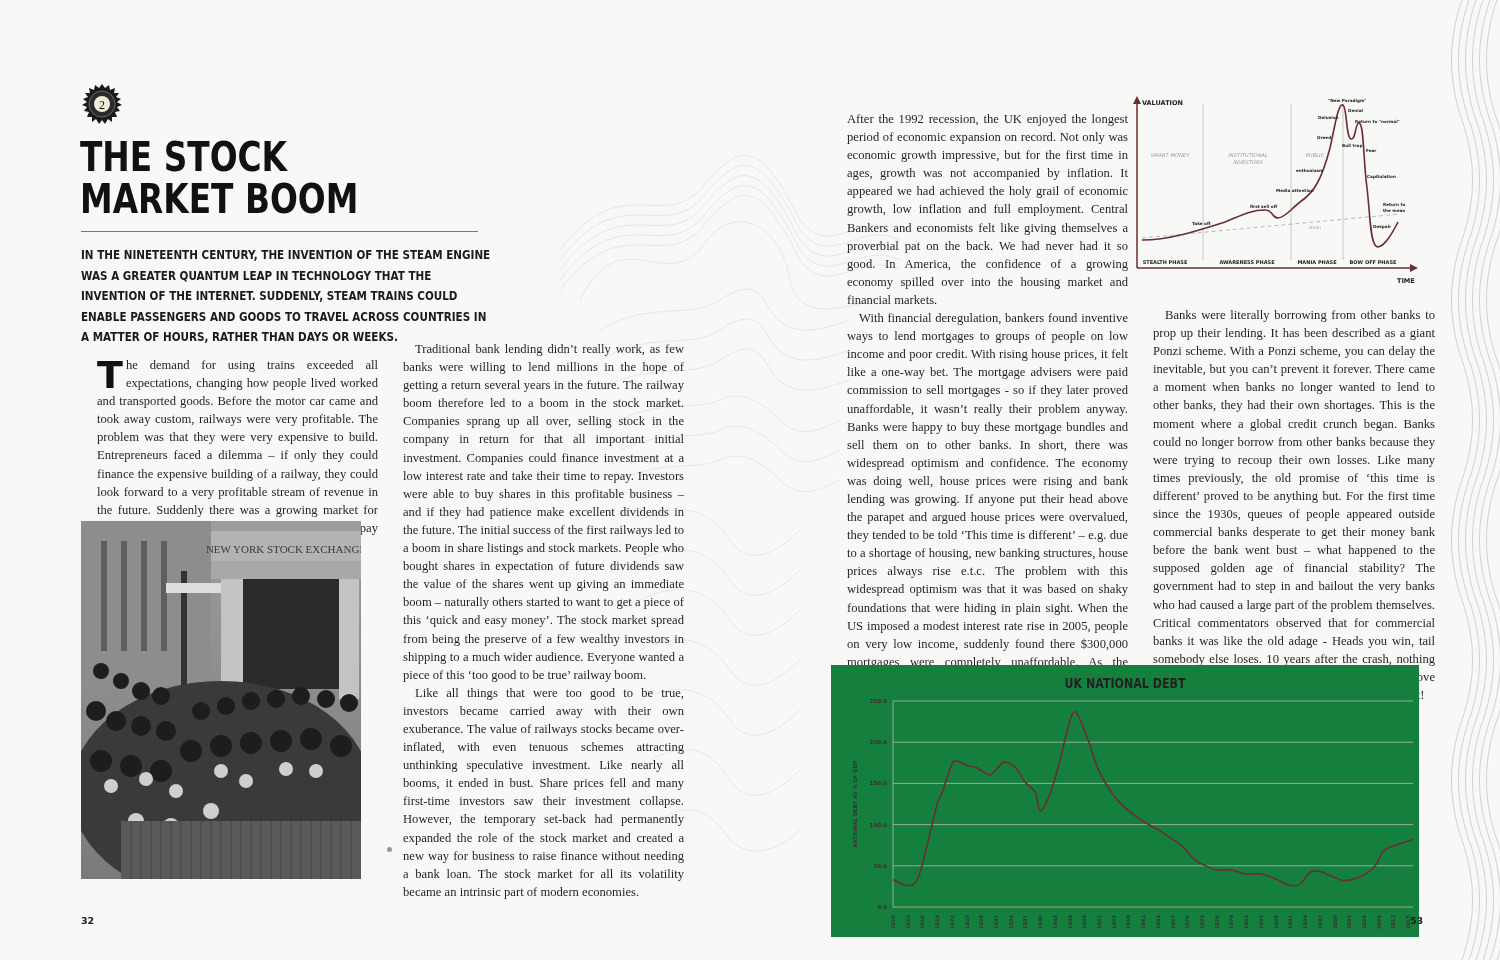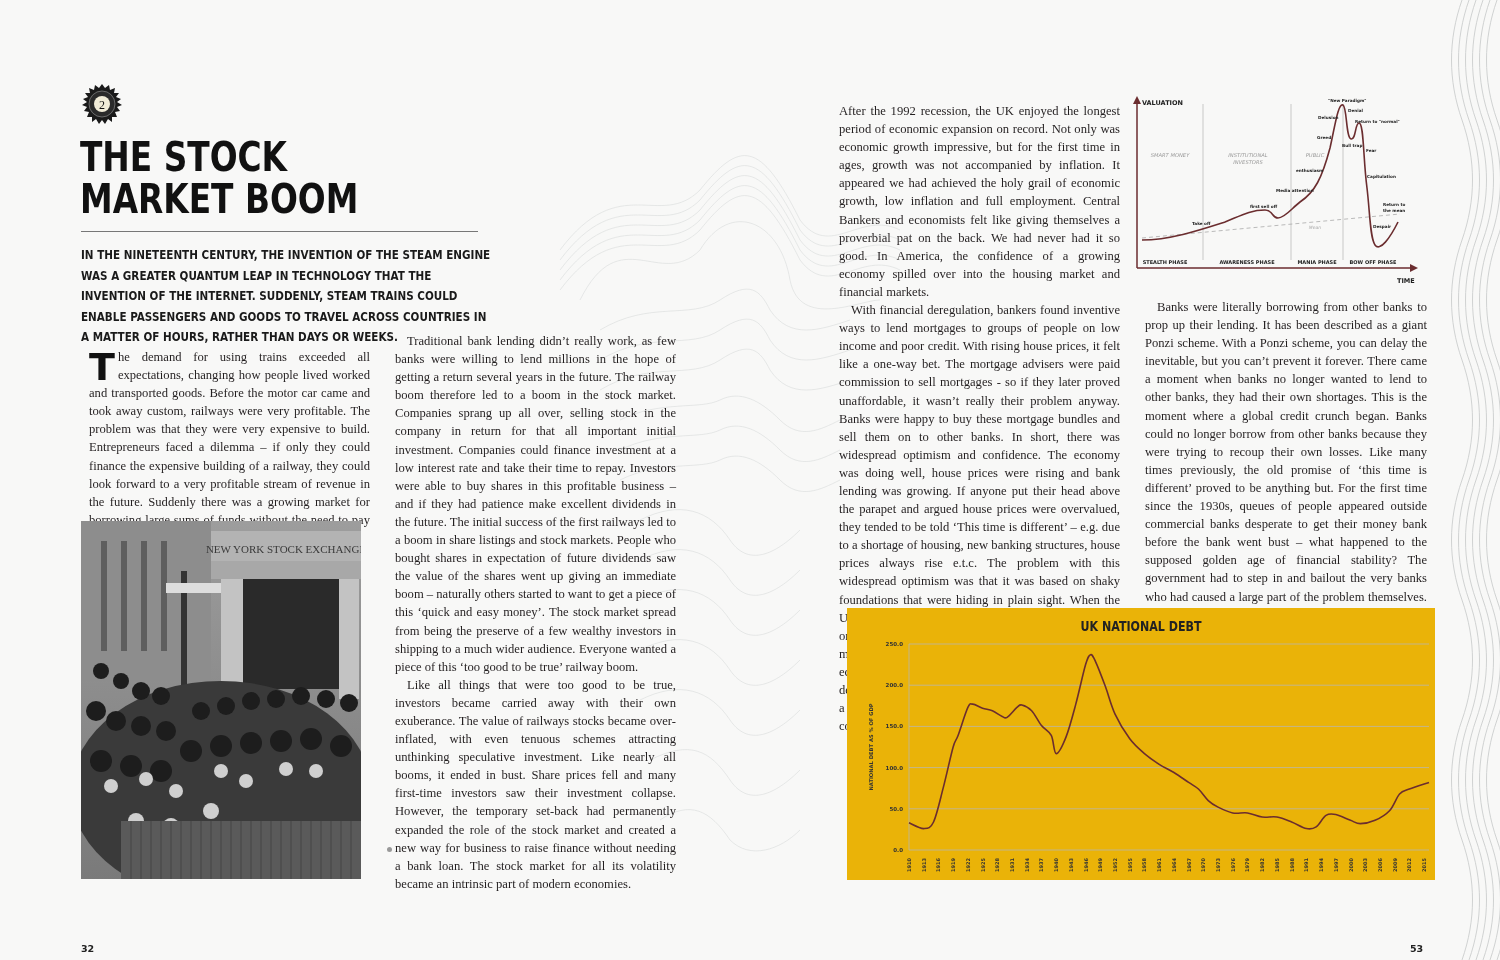--- a/index.html
+++ b/index.html
@@ -23,21 +23,21 @@
   .lede {
     position: absolute; left: 81px; top: 245px; width: 520px;
     font-family: "DejaVu Sans", sans-serif; font-weight: bold;
     font-size: 13px; line-height: 20.5px; color: #1a1a1a;
     transform: scaleX(0.8); transform-origin: left top; margin: 0;
     text-transform: uppercase;
   }
 
   .col {
     position: absolute; font-size: 12.6px; line-height: 18.1px; text-align: justify;
-    color: #231f20; margin: 8px;
+    color: #231f20; margin: 16px;
   }
   .col p { margin: 0; text-indent: 12px; }
   .col p.noindent { text-indent: 0; }
   .dropcap {
     float: left; font-family: "DejaVu Sans", sans-serif; font-weight: bold;
     font-size: 38px; line-height: 30px; margin: 4px 3px 0 0; color: #111;
   }
 
   .photo {
     position: absolute; left: 81px; top: 521px; width: 280px; height: 358px;
@@ -45,28 +45,27 @@
   }
   .caption {
     position: absolute; left: 387px; top: 843px; width: 290px;
     font-family: "DejaVu Sans", sans-serif; font-size: 9.2px; line-height: 13.2px;
     color: #8a8a8a; margin: 0;
   }
   .caption .dot { display: inline-block; width: 5px; height: 5px; border-radius: 50%; background: #999; margin-right: 3px; vertical-align: 1px; }
 
   .pagenum {
     position: absolute; top: 915px; font-family: "DejaVu Sans", sans-serif;
-    font-weight: bold; font-size: 9.5px; color: #222; margin-top: 28px;
+    font-weight: bold; font-size: 9.5px; color: #222;
   }
 
   .cycle-chart { position: absolute; left: 1130px; top: 88px; width: 300px; height: 196px; }
   .debt-chart-box {
-    position: absolute; left: 831px; top: 608px; width: 588px; height: 272px;
-    background: #eab308;
-    margin-left: 16px;
+    position: absolute; left: 831px; top: 665px; width: 588px; height: 272px;
+    background: #15803d;
   }
   .debt-chart-box svg { position: absolute; left: 0; top: 0; }
   .chart-title {
     position: absolute; left: 0; top: 10px; width: 588px; text-align: center;
     font-family: "DejaVu Sans", sans-serif; font-weight: bold; font-size: 13.5px;
     color: #222; transform: scaleX(0.82); transform-origin: center top; margin: 0;
   }
 </style>
 </head>
 <body>

